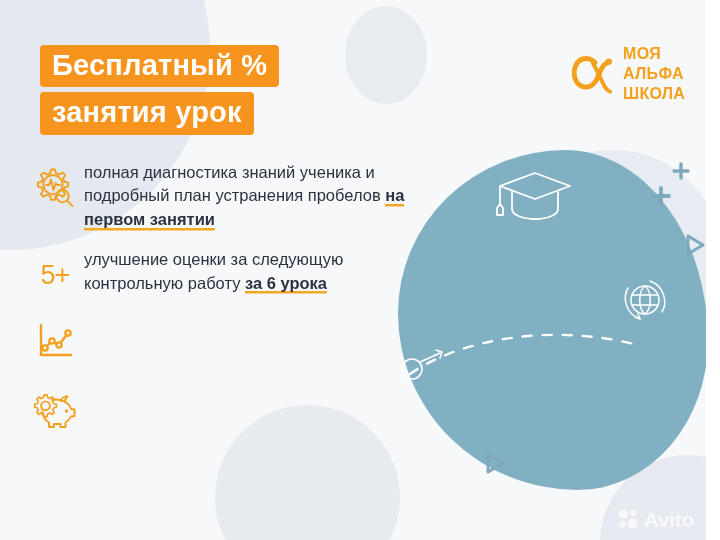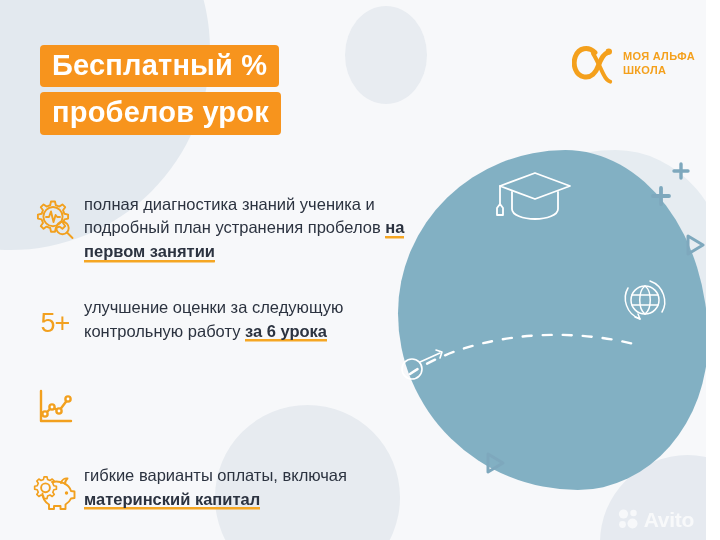--- a/index.html
+++ b/index.html
@@ -103,37 +103,36 @@
   .logo {
     position: absolute;
     left: 572px; top: 44px;
     display: flex;
     align-items: center;
     gap: 7px;
   }
   .logo-mark { width: 44px; height: 40px; flex: 0 0 auto; }
   .logo-text {
     color: #f4a01c;
-    font-size: 11px;
+    font-size: 16px;
     font-weight: bold;
     line-height: 1.25;
     letter-spacing: .3px;
   }
 
   
   .features {
     position: absolute;
     left: 26px; top: 160px;
     width: 400px;
   }
   .feature {
     display: flex;
     align-items: flex-start;
     margin-bottom: 14px;
-    margin-top: 32px;
   }
   .feature-icon {
     flex: 0 0 58px;
     height: 52px;
     display: flex;
     align-items: center;
     justify-content: center;
     padding-top: 4px;
   }
   .feature-icon svg { display: block; }
@@ -257,21 +256,21 @@
     <svg width="26" height="26" viewBox="0 0 26 26" fill="none" stroke="#7ea8bd" stroke-width="3" stroke-linejoin="round">
       <path d="M6 4 L21 13 L6 22 Z"></path>
     </svg>
   </div>
 
   <div class="headline">
     <div class="hl-row">
       <span class="hl-chip">Бесплатный %</span>
     </div>
     <div class="hl-row">
-      <span class="hl-chip">пробелов урок</span>
+      <span class="hl-chip">занятия урок</span>
     </div>
   </div>
 
   <div class="logo">
     <svg class="logo-mark" viewBox="0 0 46 42">
       <path d="M24 9 C17 2 7 4 3.5 13 C0 22 4 33 12.5 34.5
                C20 36 25 30 27.5 23 C30 16 33 10 37.5 9" fill="none" stroke="#F4A01C" stroke-width="5.2" stroke-linecap="round"></path>
       <path d="M22 10 C26 16 30 26 33 32 C35.5 37 37.5 39 40 39.5" fill="none" stroke="#F4A01C" stroke-width="4.2" stroke-linecap="round"></path>
       <circle cx="38.5" cy="8" r="3.4" fill="#F4A01C"></circle>
     </svg>
@@ -335,23 +334,20 @@
           <circle cx="33.5" cy="22" r="1.7" fill="#F2A01E" stroke="none"></circle>
           <path d="M10.5 4.5 L14 4.5 L14.6 7.5 L17.5 8.7 L20 7 L22.4 9.4
                    L20.7 11.9 L21.9 14.8 L24.9 15.4 L24.9 18.9 L21.9 19.5
                    L20.7 22.4 L22.4 24.9 L20 27.3 L17.5 25.6 L14.6 26.8
                    L14 29.8 L10.5 29.8 L9.9 26.8 L7 25.6 L4.5 27.3 L2.1 24.9
                    L3.8 22.4 L2.6 19.5 L-0.4 18.9 L-0.4 15.4 L2.6 14.8
                    L3.8 11.9 L2.1 9.4 L4.5 7 L7 8.7 L9.9 7.5 Z" transform="translate(2,2) scale(0.86)"></path>
           <circle cx="12.5" cy="16.8" r="4.4"></circle>
         </svg>
       </div>
-      <div class="feature-text">
-        <span>гибкие варианты оплаты, включая </span><b>материнский капитал</b>
-      </div>
     </div>
 
   </div>
 
   <div class="watermark">
     <svg width="22" height="22" viewBox="0 0 22 22">
       <circle cx="5.5" cy="6" r="4.6" fill="#ffffff" opacity=".95"></circle>
       <circle cx="15.5" cy="5" r="3.2" fill="#ffffff" opacity=".95"></circle>
       <circle cx="4.5" cy="16.5" r="3.4" fill="#ffffff" opacity=".95"></circle>
       <circle cx="14.5" cy="15.5" r="5" fill="#ffffff" opacity=".95"></circle>

